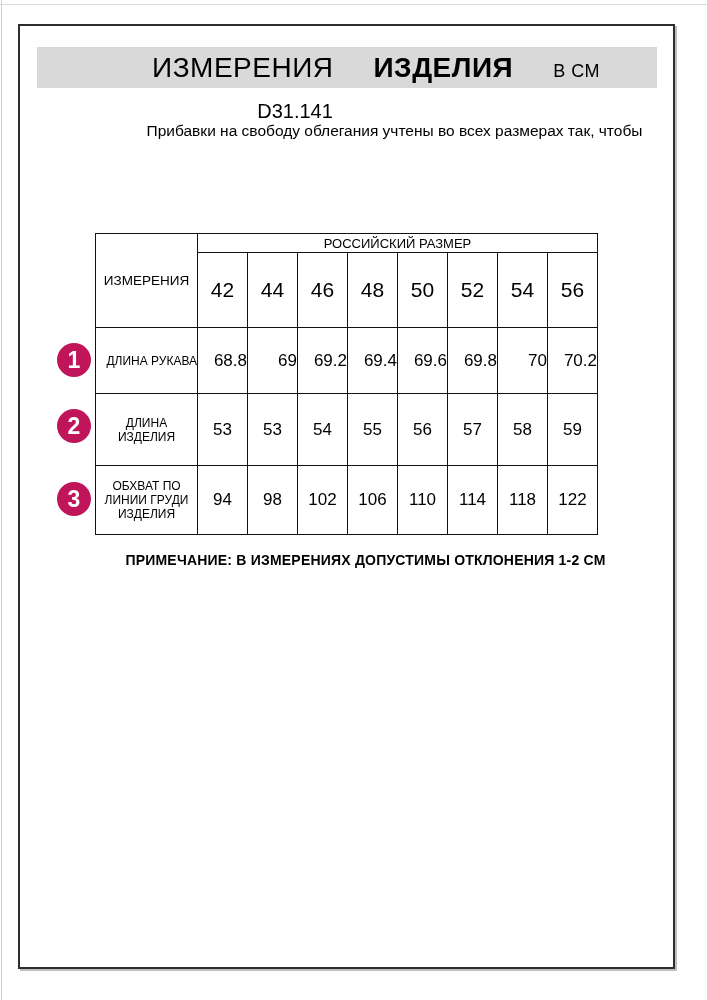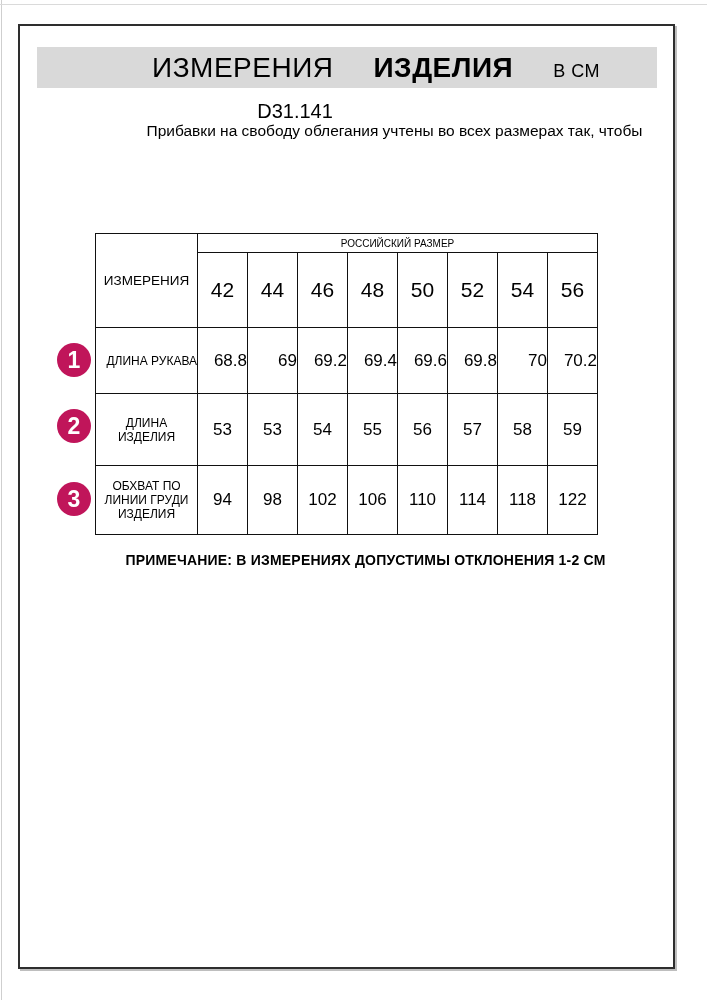--- a/index.html
+++ b/index.html
@@ -33,21 +33,21 @@
   }
   .size-table{
     position:absolute;left:95px;top:233px;
     border-collapse:collapse;table-layout:fixed;
   }
   .size-table td{
     border:1px solid #111;text-align:center;vertical-align:middle;padding:0;
   }
   .c-label{width:102px;}
   .c-size{width:50px;}
-  .group-header{font-size:10px;height:18px;margin-top:16px;}
+  .group-header{font-size:13px;height:18px;margin-top:16px;}
   .measure-header{font-size:13.5px;}
   tr.sizes-h td{height:74px;font-size:21px;font-weight:normal;}
   tr.data-r1 td{height:65px;text-align:right;}
   tr.data-r2 td{height:71px;}
   tr.data-r3 td{height:68px;}
   .rowlabel{font-size:12px;line-height:14px;white-space:pre-line;}
   .val{font-size:17px;}
   .marker{
     position:absolute;left:57px;width:34px;height:34px;border-radius:50%;
     background:var(--accent,#c0155a);color:#fff;font-weight:bold;font-size:23px;

